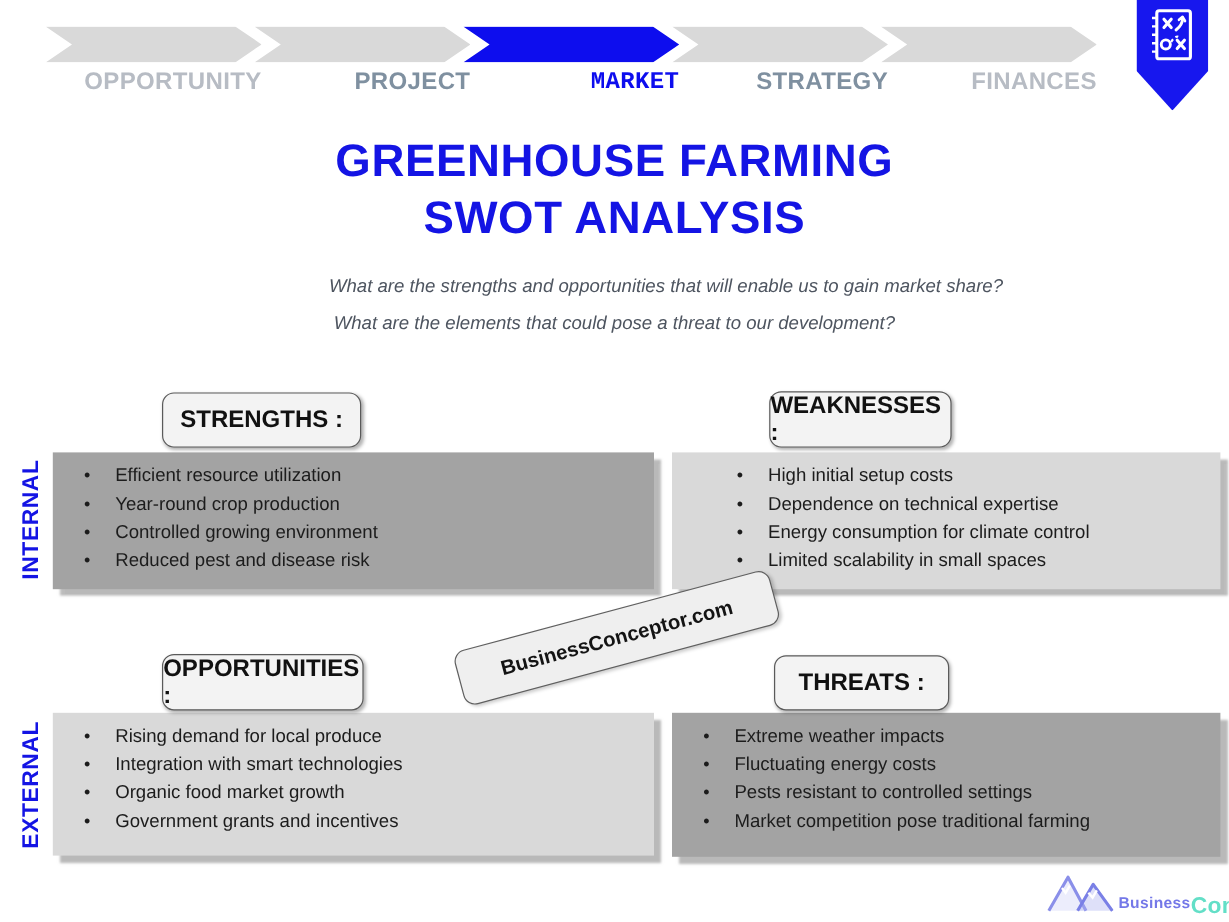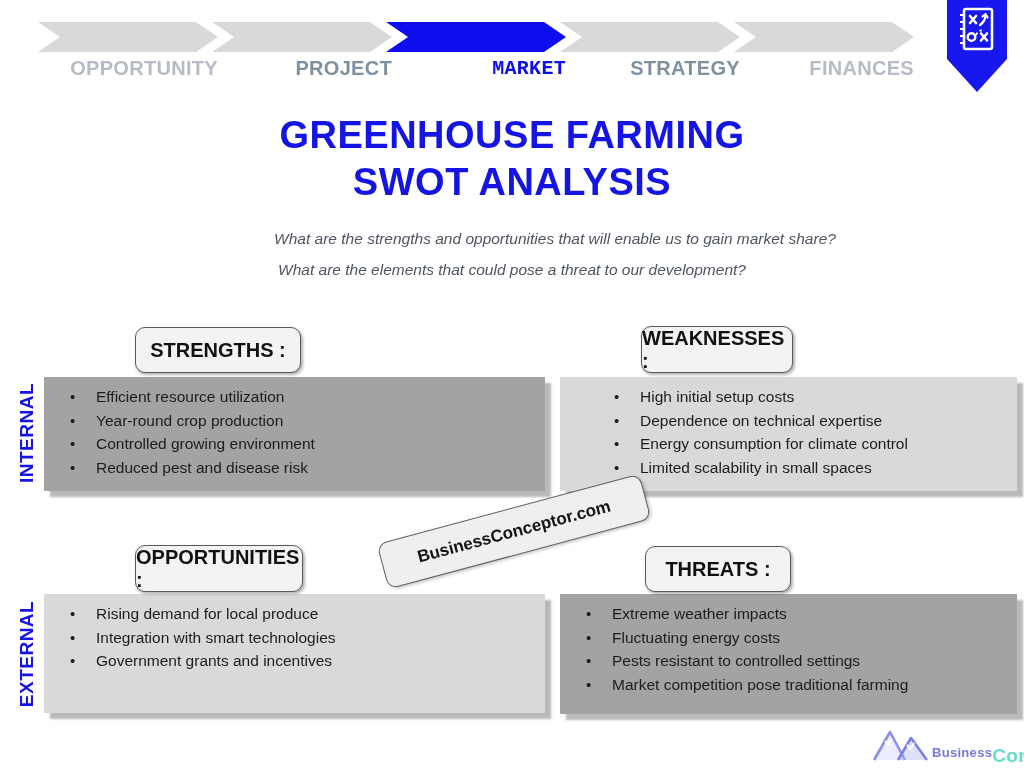--- a/index.html
+++ b/index.html
@@ -174,20 +174,21 @@
     <li>Dependence on technical expertise</li>
     <li>Energy consumption for climate control</li>
     <li>Limited scalability in small spaces</li>
   </ul>
 </div>
 
 <div class="panel gray panel-o">
   <ul>
     <li>Rising demand for local produce</li>
     <li>Integration with smart technologies</li>
+    <li>Organic food market growth</li>
     <li>Government grants and incentives</li>
   </ul>
 </div>
 
 <div class="panel blue panel-t">
   <ul>
     <li>Extreme weather impacts</li>
     <li>Fluctuating energy costs</li>
     <li>Pests resistant to controlled settings</li>
     <li>Market competition pose traditional farming</li>

